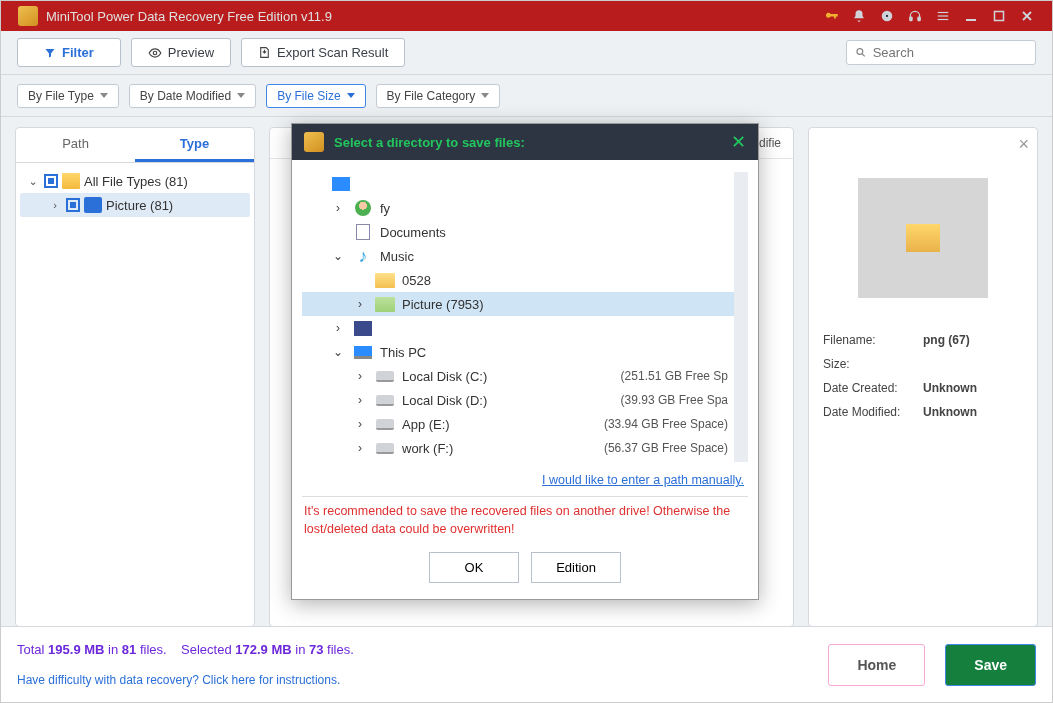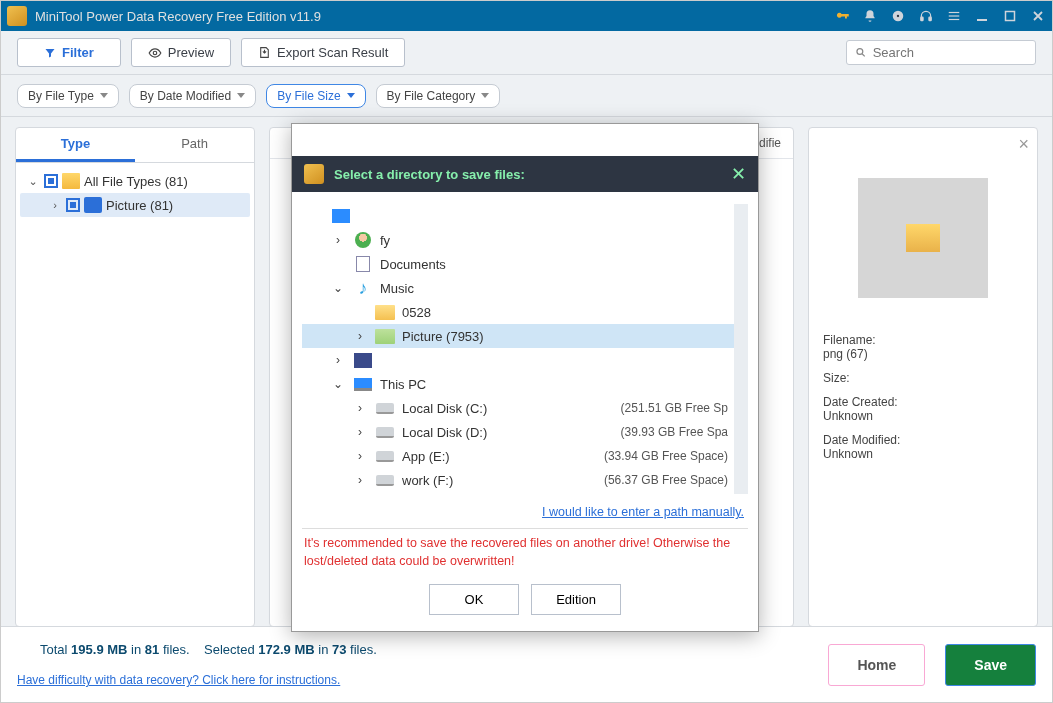--- a/index.html
+++ b/index.html
@@ -1,36 +1,36 @@
 <!DOCTYPE html>
 <html><head>
 <meta charset="utf-8">
 <style>
 * { box-sizing: border-box; margin: 0; padding: 0; font-family: -apple-system, "Segoe UI", Arial, sans-serif; }
 body { width: 1053px; height: 703px; background: #f5f5f5; position: relative; overflow: hidden; border: 1px solid #ccc; }
 
 
-.titlebar { height: 30px; background: #0369a1; color: #e0e0e0; display: flex; align-items: center; padding: 0 6px; font-size: 13px; }
+.titlebar { height: 30px; background: #b91c1c; color: #e0e0e0; display: flex; align-items: center; padding: 0 17px; font-size: 13px; }
 .titlebar .app-icon { width: 20px; height: 20px; background: linear-gradient(145deg,#f0c050,#d09020); border-radius: 3px; margin-right: 8px; }
 .titlebar .title { flex: 1; }
 .titlebar .tb-right { display: flex; gap: 12px; align-items: center; }
 .titlebar .tb-right span { cursor: default; display:inline-flex; align-items:center; justify-content:center; width:16px; height:16px; }
 .key-icon svg { color: #f0b030; }
 
 
 .toolbar { height: 44px; background: #eef1f4; border-bottom: 1px solid #d5d9de; display: flex; align-items: center; padding: 0 16px; gap: 10px; }
 .btn { border: 1px solid #b8c0cc; background: #fff; border-radius: 3px; padding: 6px 16px; font-size: 13px; color: #3a3f47; display: inline-flex; align-items: center; gap: 6px; cursor: pointer; }
 .btn.filter { color: #2b6fd8; font-weight: 700; background:#fff; border-color:#b8c0cc; padding:6px 26px;justify-content:flex-end; }
 .toolbar .spacer { flex: 1; }
 .search-box { display: flex; align-items: center; background: #fff; border: 1px solid #c5cbd3; border-radius: 3px; padding: 4px 8px; width: 190px; color: #888; font-size: 13px; gap: 6px; }
 .search-box input { border: 0; outline: 0; font-size: 13px; width: 100%; color: #555; }
 
 
 .chips { height: 42px; background: #eef1f4; display: flex; align-items: center; padding: 0 16px; gap: 10px; border-bottom: 1px solid #d5d9de; }
-.chip { border: 1px solid #c5cbd3; background: #fff; border-radius: 8px; padding: 4px 10px; font-size: 12px; color: #444; display: inline-flex; align-items: center; gap: 6px; cursor: pointer; }
+.chip { border: 1px solid #c5cbd3; background: #fff; border-radius: 3px; padding: 4px 10px; font-size: 12px; color: #444; display: inline-flex; align-items: center; gap: 6px; cursor: pointer; }
 .chip.active { border-color: #3f87e5; color: #2b6fd8; }
 .caret { width: 0; height: 0; border-left: 4px solid transparent; border-right: 4px solid transparent; border-top: 5px solid #888; }
 .chip.active .caret { border-top-color: #2b6fd8; }
 
 
 .main { display: flex; height: 510px; padding: 10px 14px 0 14px; gap: 14px; background:#eef1f4; }
 .panel { background: #fff; border: 1px solid #d5d9de; border-radius: 4px; }
 .left { width: 240px; }
 .center { flex: 1; }
 .right { width: 230px; position: relative; }
@@ -47,38 +47,38 @@
 .tree .cb.minus::after { content:""; width:6px; height:6px; background:#2b6fd8; }
 .tree .fico { width: 18px; height: 16px; display:inline-block; }
 .folder-y { background: linear-gradient(#ffd76a,#f4b93e); border-radius: 1px; }
 .pic-b { background: #2b6fd8; border-radius: 2px; }
 
 
 .right .close-x { position:absolute; top:6px; right:8px; color:#999; font-size:18px; }
 .thumb { margin: 50px auto 30px auto; width: 130px; height: 120px; background: #d6d6d6; display:flex; align-items:center; justify-content:center; }
 .thumb .foldic { width: 34px; height: 28px; background: linear-gradient(#ffd76a,#e9b24a); }
 .details { padding: 0 14px; font-size: 12px; color: #444; }
-.details .row { display: flex; padding: 5px 0; flex-direction: column; }
+.details .row { display: flex; padding: 5px 0; }
 .details .row .k { width: 100px; }
-.details .row .v { flex: 1; }
+.details .row .v { flex: 1; font-weight: bold; }
 
 
 .status { position:absolute; bottom:0; left:0; right:0; height: 76px; background: #fff; border-top: 1px solid #d5d9de; display: flex; align-items: center; padding: 0 16px; gap: 20px; }
-.status .txt { font-size: 13px; color: #0c4a6e; margin-left: 23px; }
+.status .txt { font-size: 13px; color: #6d28d9; }
 .status .txt b { font-weight: 700; }
-.status .help { font-size: 12px; color: #2b6fd8; text-decoration: underline; display:block; margin-top:16px; }
+.status .help { font-size: 12px; color: #2b6fd8; display:block; margin-top:16px; }
 .status .sp { flex: 1; }
 .status .sbtn { padding: 12px 28px; font-size: 14px; border-radius: 3px; font-weight: 600; cursor:pointer; }
 .status .sbtn.home { background: #fff; border: 1px solid #f9a8d4; color: #555; }
 .status .sbtn.save { background: #15803d; border: 1px solid #3f87e5; color: #fff; }
 
 
 .overlay { position: absolute; inset: 0; background: rgba(0,0,0,0); }
 .modal { position: absolute; left: 290px; top: 122px; width: 468px; background: #fff; box-shadow: 0 4px 20px rgba(0,0,0,.3); border: 1px solid #999; }
-.modal-hd { height: 36px; background: #2d3542; color: #86efac; display: flex; align-items: center; padding: 0 12px; font-size: 13px; font-weight: 600; gap: 10px; margin-top: 32px; }
+.modal-hd { height: 36px; background: #2d3542; color: #22c55e; display: flex; align-items: center; padding: 0 12px; font-size: 13px; font-weight: 600; gap: 10px; }
 .modal-hd .mico { width: 20px; height: 20px; background: linear-gradient(145deg,#f0c050,#d09020); border-radius: 3px; }
 .modal-hd .mtitle { flex: 1; }
 .modal-hd .mx { font-size: 18px; cursor: pointer; font-weight:400;}
 .modal-body { padding: 12px 10px 14px 10px; }
 .dtree { height: 290px; overflow-y: auto; border-right: 14px solid #e9edf1; font-size: 13px; color: #333; }
 .drow { display: flex; align-items: center; padding: 3px 6px 3px 0; gap: 6px; }
 .drow .ind { display:inline-block; }
 .drow .dchev { width: 16px; text-align:center; color: #444; font-size: 12px; }
 .drow .dico { width: 22px; height: 18px; display:inline-flex; align-items:center; justify-content:center; }
 .drow .dlabel { flex: 1; white-space: nowrap; overflow: hidden; }
@@ -200,22 +200,22 @@
     </div>
   <div class="chip">
       <span>By File Category</span>
       <span class="caret"></span>
     </div>
 </div>
 
 <div class="main">
   <div class="panel left">
     <div class="tabs">
+      <div class="tab">Path</div>
       <div class="tab active">Type</div>
-      <div class="tab">Path</div>
     </div>
     <div class="tree">
       <div class="tree-row">
         <span class="chev">⌄</span>
         <span class="cb minus"></span>
         <span class="fico folder-y"></span>
         <span>All File Types (81)</span>
       </div>
       <div class="tree-row sel" style="padding-left:28px">
         <span class="chev">›</span>

